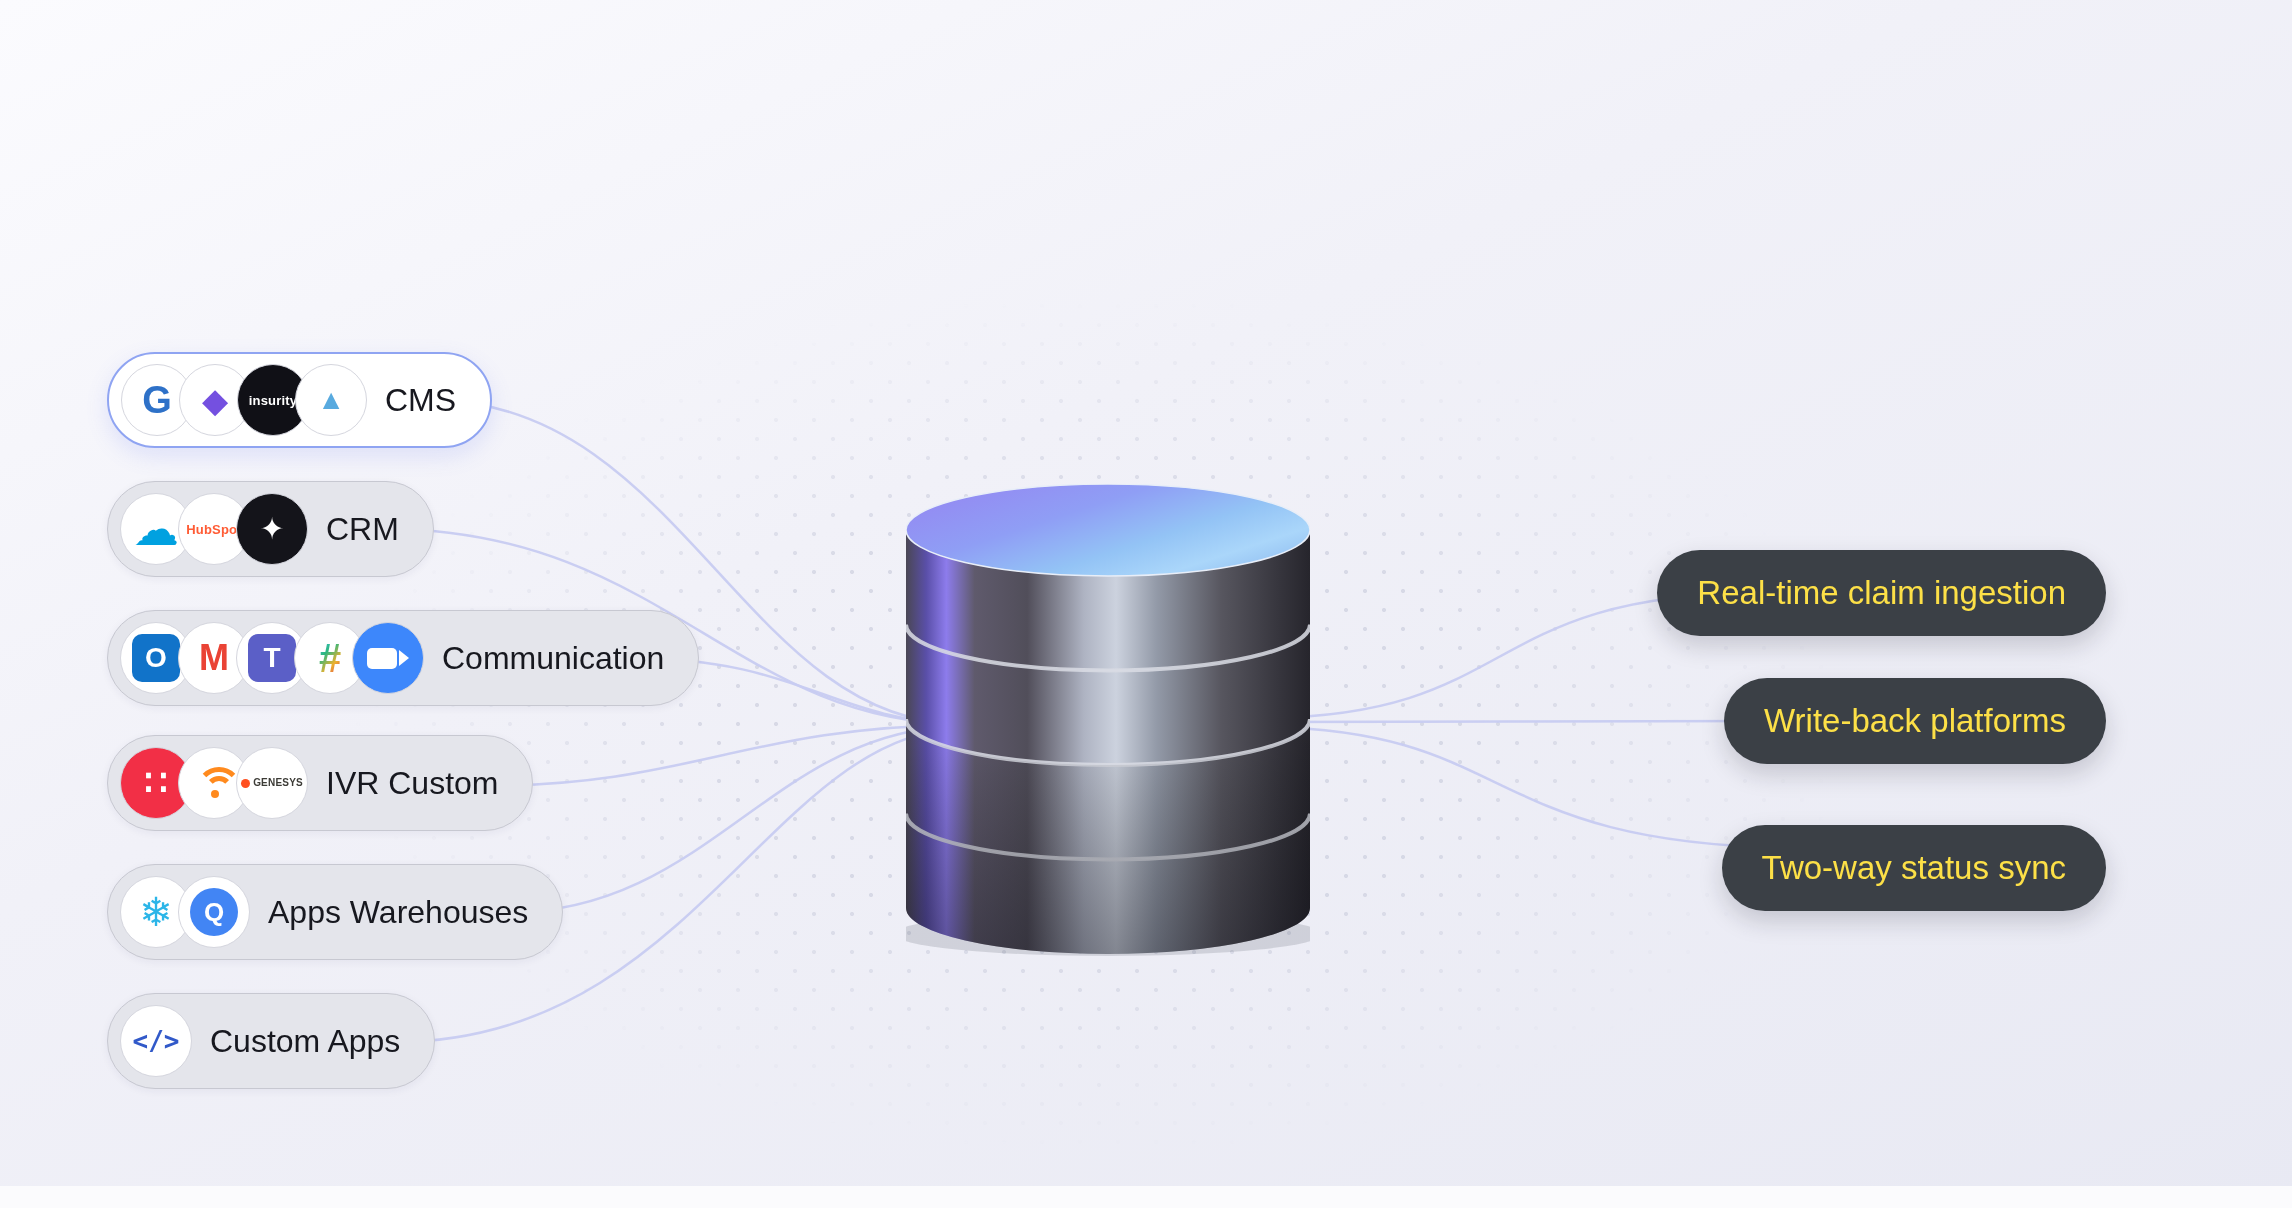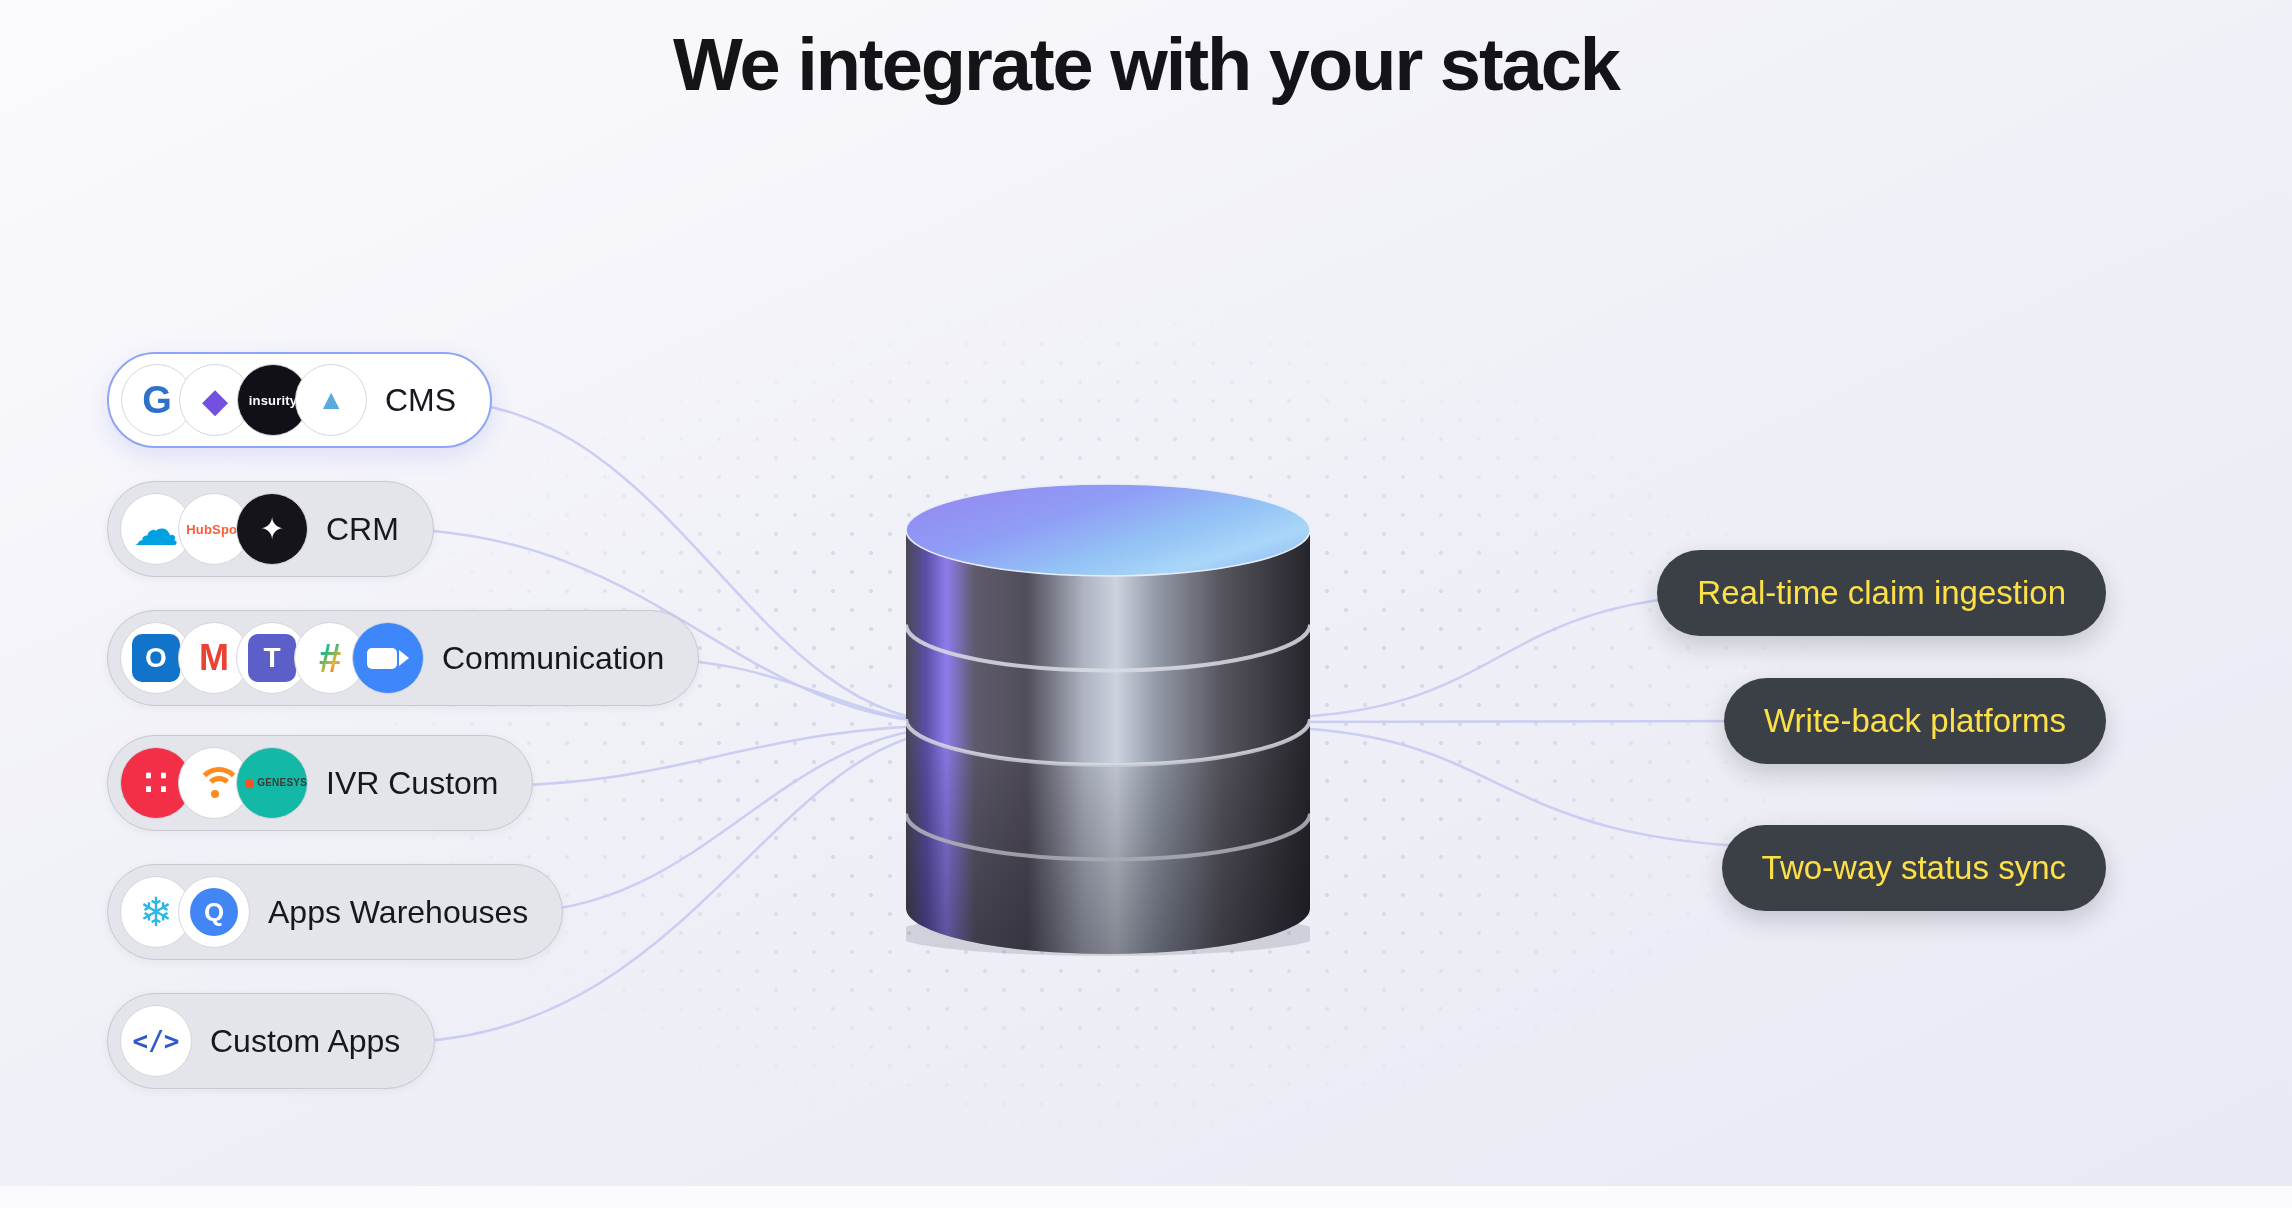--- a/index.html
+++ b/index.html
@@ -98,21 +98,20 @@
 
   .bottom-strip { position:absolute; left:0; bottom:0; width:100%; height:22px; background:#fbfbfd; z-index:4; }
 </style>
 </head>
 <body>
 
 <div class="page">
 
   <div class="dots"></div>
 
-  <h1 class="title">We integrate with your stack</h1>
 
   <svg class="lines" width="2292" height="1208" viewBox="0 0 2292 1208">
     <path d="M430 400 C 680 400, 745 722, 960 724"></path>
     <path d="M385 529 C 660 529, 735 722, 960 724"></path>
     <path d="M630 658 C 800 658, 830 720, 960 724"></path>
     <path d="M480 786 C 690 786, 745 727, 960 725"></path>
     <path d="M505 913 C 710 913, 770 730, 960 726"></path>
     <path d="M395 1042 C 690 1042, 770 736, 960 728"></path>
     <path d="M1270 718 C 1520 714, 1480 594, 1760 593"></path>
     <path d="M1270 722 C 1520 722, 1510 721, 1785 721"></path>
@@ -222,21 +221,21 @@
       <div class="pill" style="left: 107px; top: 735px;">
         <span class="icon-row">
           <span class="logo-circle" style="background: rgb(242, 47, 70);">
             <span class="glyph bold" style="color: rgb(255, 255, 255); font-size: 36px;">∷</span>
           </span>
           <span class="logo-circle" style="background: rgb(255, 255, 255);">
             <span class="wifi">
               <span class="wifi-dot"></span>
             </span>
           </span>
-          <span class="logo-circle" style="background: #14b8a6; justify-content: flex-end;">
+          <span class="logo-circle" style="background: #ffffff;">
             <span class="glyph tiny" style="color: rgb(60, 59, 54); font-size: 10px;"><span class="accent-dot" style="background: rgb(255, 79, 31);"></span>GENESYS</span>
           </span>
         </span>
         <span class="pill-label">IVR Custom</span>
       </div>
       <div class="pill" style="left: 107px; top: 864px;">
         <span class="icon-row">
           <span class="logo-circle" style="background: rgb(255, 255, 255);">
             <span class="glyph" style="color: rgb(43, 181, 232); font-size: 40px;">❄</span>
           </span>

